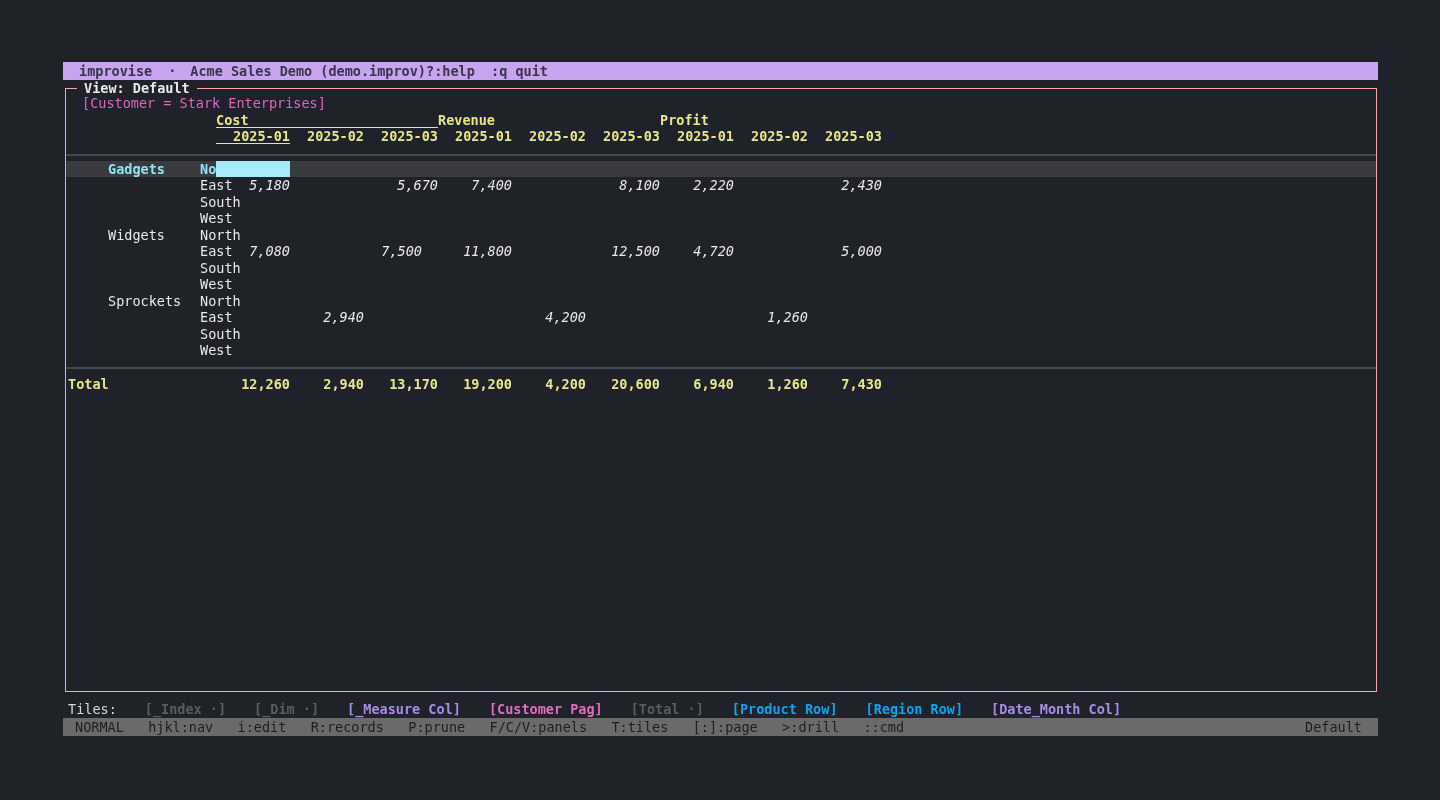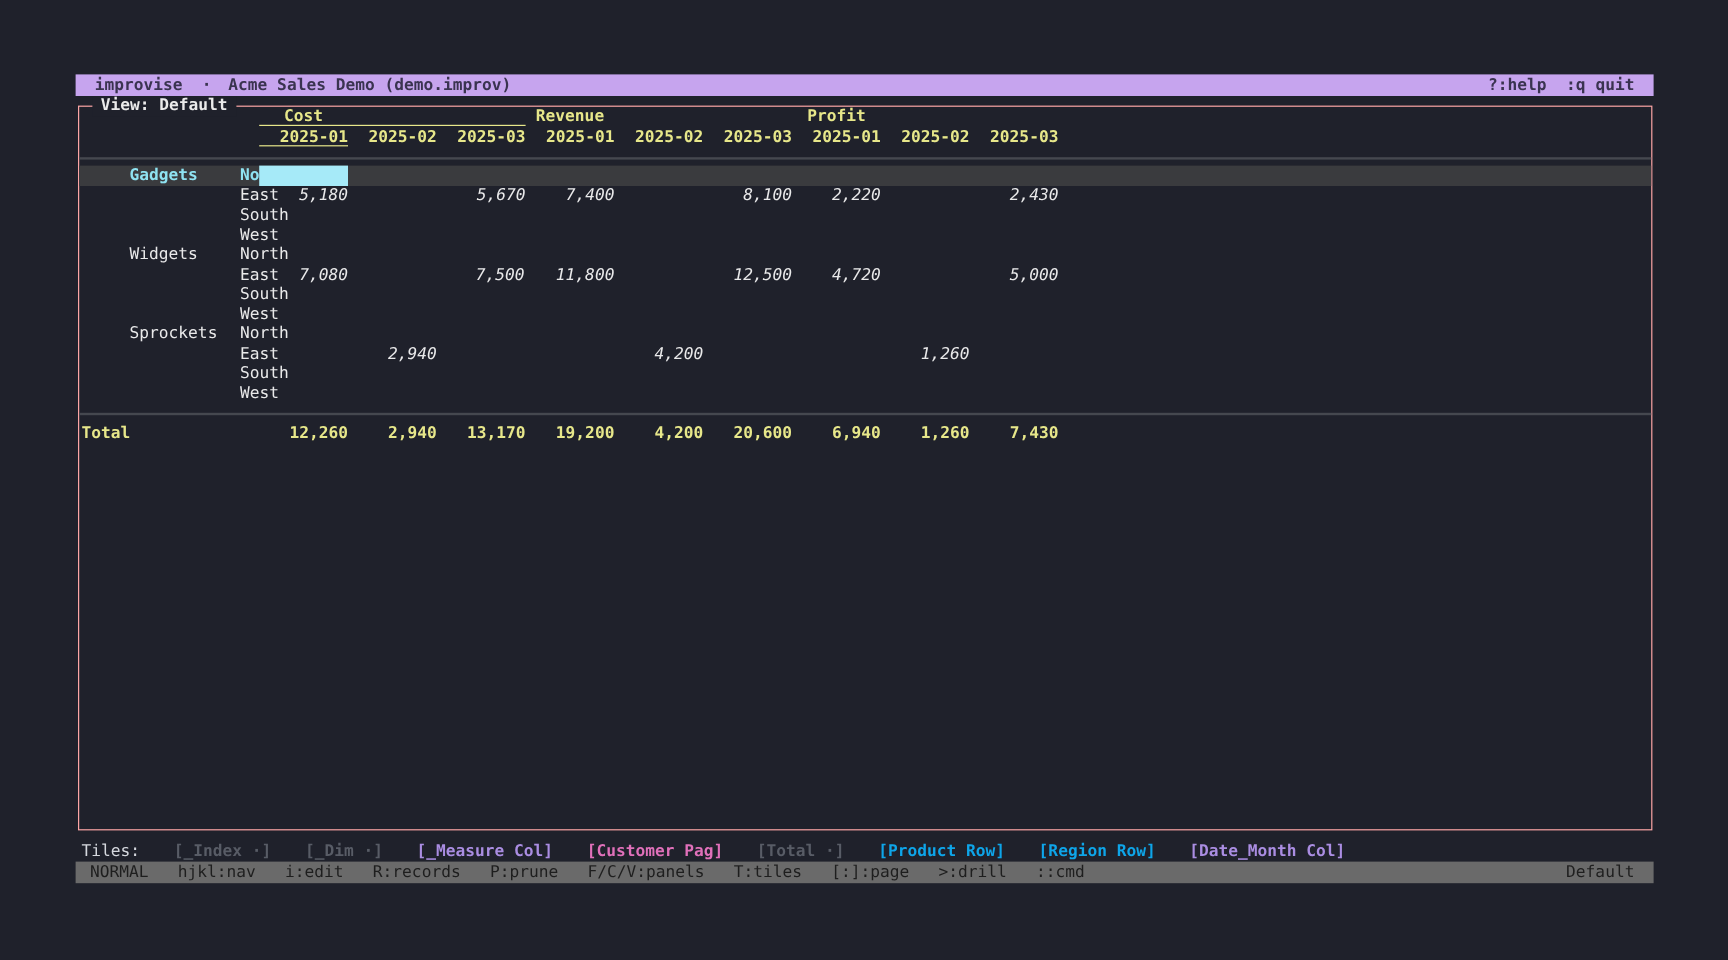--- a/index.html
+++ b/index.html
@@ -8,40 +8,40 @@
     background:#1f212b;
     font-family:"DejaVu Sans Mono", monospace;
     position:relative;
     overflow:hidden;
   }
   
   .topbar {
     position:absolute; left:63px; top:62px; width:1315px; height:18px;
     background:#c6a4ee; color:#3a3350;
     font-size:13.5px; line-height:18px; font-weight:bold;
-    display:flex; justify-content:space-between;
+    display:flex; justify-content:flex-start;
     padding:0 16px; white-space:pre;
   }
   .topbar .dot { margin:0 14px 0 16px; }
   
   .viewbox {
     position:absolute; left:65px; top:88px; width:1312px; height:604px;
     border:1px solid #fca5a5;
     font-size:13.5px; line-height:16.5px;
   }
   .view-title {
     position:absolute; top:-9px; left:11px;
     background:#1f212b; padding:0 7px;
     color:#ebebeb; font-weight:bold; line-height:17px;
   }
   .filter-line { margin:6px 0 0 16px; height:16.5px; color:#dc68bc; }
   .hdr-row { position:relative; height:16.5px; font-weight:bold; color:#e7e78a; }
   .group { position:absolute; top:0; width:222px; height:16px; }
   .group.selected { border-bottom:1px solid #e7e78a; }
-  .glabel { width:74px; text-align:center; }
+  .glabel { width:74px; text-align:left; }
   .mcell { position:absolute; top:0; width:74px; height:16px; text-align:right; }
   .mcell.selected { border-bottom:1px solid #e7e78a; }
   .sep { height:2px; width:100%; background:#45484f; margin-top:9px; }
   .sep.above-total { margin-top:8px; }
   .rows { margin-top:5px; }
   .prow { position:relative; height:16.5px; color:#e9e9ea; }
   .prow.selected { background:#3a3b3e; }
   .prow .product { position:absolute; left:2px; width:120px;margin-left:40px; }
   .prow .region  { position:absolute; left:94px; width:60px;padding-left:40px; }
   .prow.selected .product, .prow.selected .region { color:#8fe3f2; font-weight:bold; }
@@ -76,20 +76,21 @@
 </head>
 <body>
 
 <div class="topbar">
   <span><span>improvise</span><span class="dot">·</span><span>Acme Sales Demo (demo.improv)</span></span>
   <span>?:help  :q quit</span>
 </div>
 
 <div class="viewbox">
   <div class="view-title">View: Default</div>
+  <div class="filter-line">[Customer = Stark Enterprises]</div>
   <div class="hdr-row">
       <div class="group selected" style="left: 150px;">
         <div class="glabel">Cost</div>
       </div>
       <div class="group" style="left: 372px;">
         <div class="glabel">Revenue</div>
       </div>
       <div class="group" style="left: 594px;">
         <div class="glabel">Profit</div>
       </div>
@@ -131,21 +132,21 @@
         <div class="region">West</div>
       </div>
       <div class="prow">
         <div class="product">Widgets</div>
         <div class="region">North</div>
       </div>
       <div class="prow">
         <div class="product"></div>
         <div class="region">East</div>
         <div class="pcell" style="left: 150px;">7,080</div>
-        <div class="pcell" style="left: 297px;">7,500</div>
+        <div class="pcell" style="left: 282px;">7,500</div>
         <div class="pcell" style="left: 372px;">11,800</div>
         <div class="pcell" style="left: 520px;">12,500</div>
         <div class="pcell" style="left: 594px;">4,720</div>
         <div class="pcell" style="left: 742px;">5,000</div>
       </div>
       <div class="prow">
         <div class="product"></div>
         <div class="region">South</div>
       </div>
       <div class="prow">

